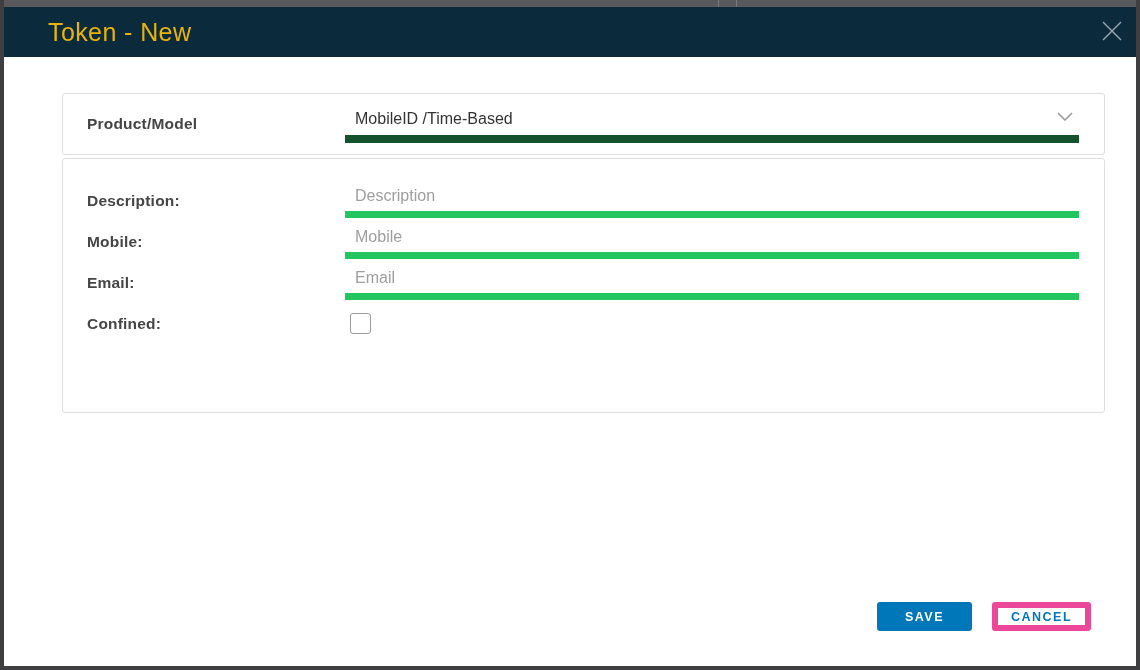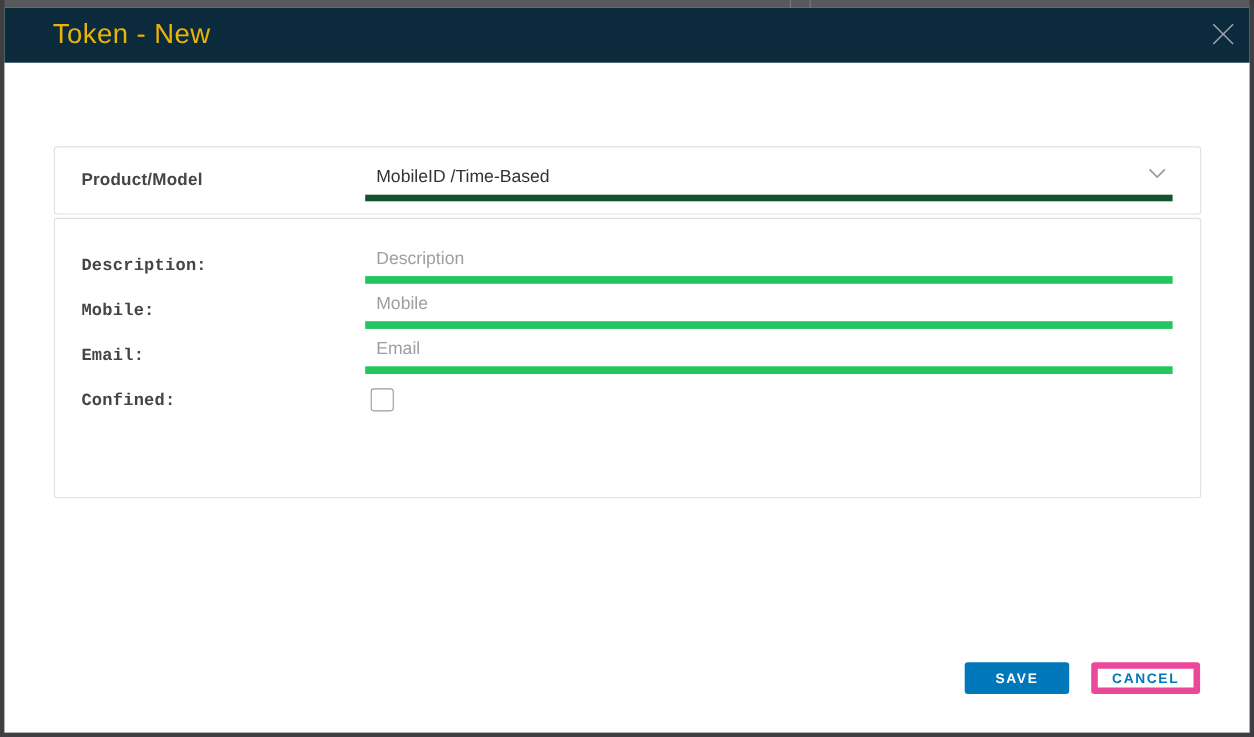--- a/index.html
+++ b/index.html
@@ -17,39 +17,39 @@
   .modal-title {
     position:absolute; left:44px; top:50%; transform:translateY(-50%);
     font-size:25px; font-weight:300; color:#eab308; letter-spacing:.4px;
   }
   .close-btn {
     position:absolute; right:10px; top:11px; width:28px; height:28px;
     display:flex; align-items:center; justify-content:center; cursor:pointer; background:transparent; border:none;
   }
 
   .box {
-    position:absolute; left:45px; width:1043px;
-    border:1px solid #dfdfdf; border-radius:3px; background:#fff;margin-top:40px;
+    position:absolute; left:58px; width:1043px;
+    border:1px solid #dfdfdf; border-radius:3px; background:#fff;
   }
   .product-box { top:86px; height:62px; }
   .form-box { top:151px; height:255px; padding:21px 25px 0 24px; }
 
   .row-label {
     font-size:15.5px; font-weight:600; color:#454545; letter-spacing:.2px;
   }
   .product-label { position:absolute; left:24px; top:50%; transform:translateY(-50%); }
   .product-select {
     position:absolute; left:282px; right:25px; bottom:11px;
-    border-bottom:6px solid #14532d; padding:0 26px 7px 10px;
+    border-bottom:8px solid #14532d; padding:0 26px 7px 10px;
     font-size:16px; color:#333333; cursor:pointer;
   }
   .product-select .chev { position:absolute; right:6px; bottom:10px; }
 
   .form-row { display:flex; height:41px; }
-  .f-label { flex:0 0 258px; align-self:center;font-family:Liberation Mono, monospace; }
+  .f-label { flex:0 0 258px; align-self:center; }
   .f-field {
     flex:1; align-self:flex-start; margin-top:2px; height:36px;
     border-bottom:7px solid #22c55e; position:relative;
     display:flex; align-items:flex-end; padding:0 0 6px 10px;
   }
   .f-field input {
     width:100%; border:none; outline:none; background:transparent;
     font-family:"Liberation Sans", sans-serif; font-size:16px; color:#333333; padding:0;
   }
   .f-field input::placeholder { color:#9e9e9e; opacity:1; }

